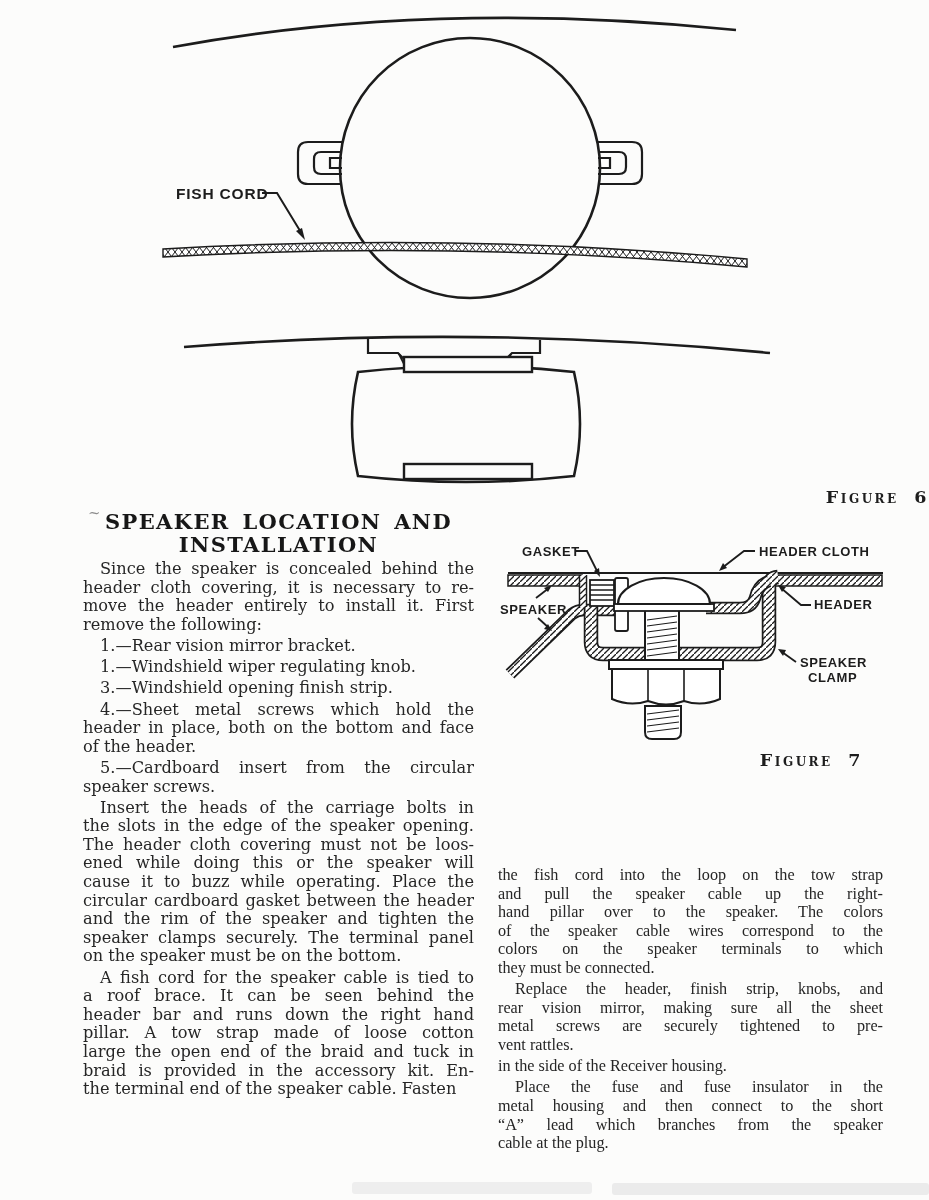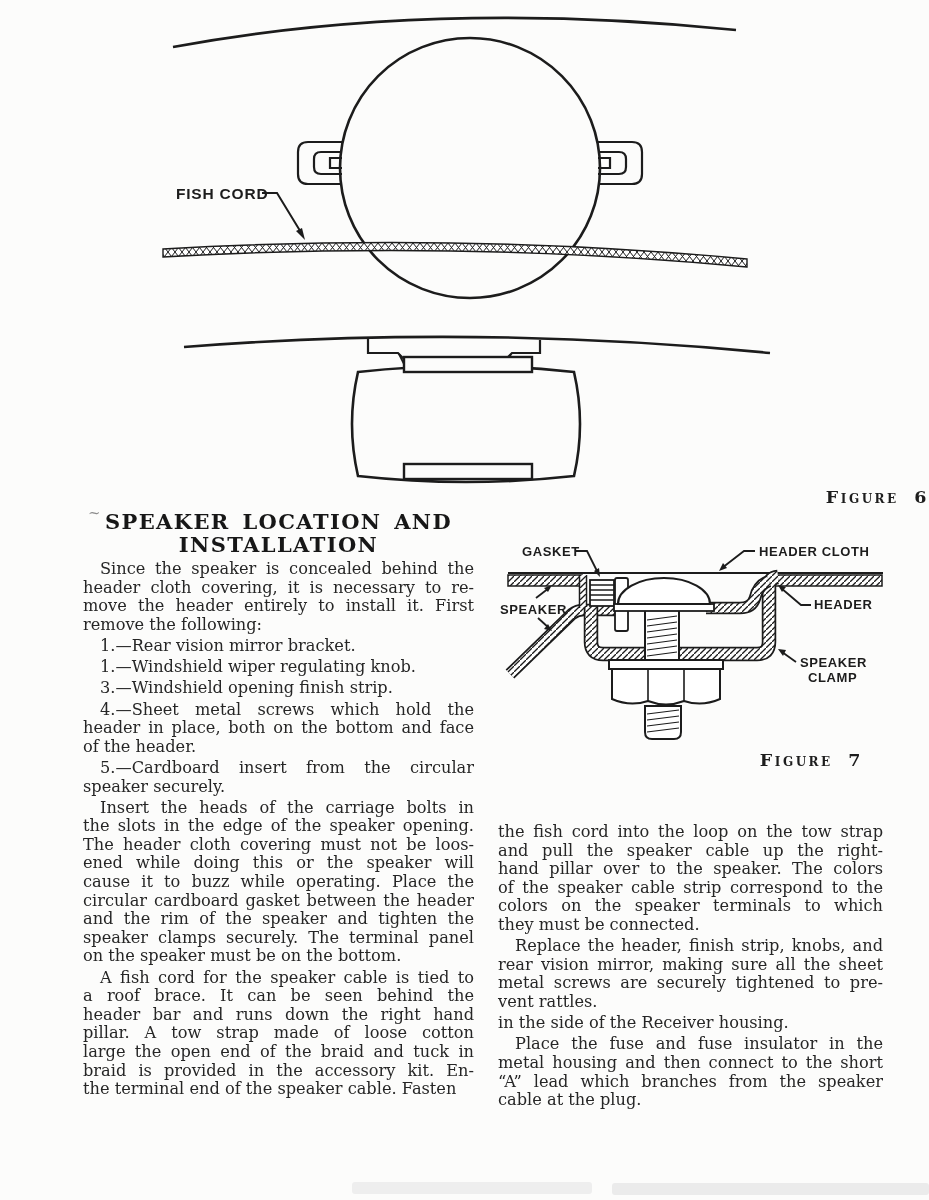--- a/index.html
+++ b/index.html
@@ -90,21 +90,21 @@
         <div class="para">
           <div class="line ind">3.—Windshield opening finish strip.</div>
         </div>
         <div class="para">
           <div class="line ind">4.—Sheet metal screws which hold the</div>
           <div class="line">header in place, both on the bottom and face</div>
           <div class="line">of the header.</div>
         </div>
         <div class="para">
           <div class="line ind">5.—Cardboard insert from the circular</div>
-          <div class="line">speaker securely.</div>
+          <div class="line">speaker screws.</div>
         </div>
         <div class="para">
           <div class="line ind">Insert the heads of the carriage bolts in</div>
           <div class="line">the slots in the edge of the speaker opening.</div>
           <div class="line">The header cloth covering must not be loos-</div>
           <div class="line">ened while doing this or the speaker will</div>
           <div class="line">cause it to buzz while operating.  Place the</div>
           <div class="line">circular cardboard gasket between the header</div>
           <div class="line">and the rim of the speaker and tighten the</div>
           <div class="line">speaker clamps securely.  The terminal panel</div>
@@ -115,27 +115,27 @@
           <div class="line">a roof brace.  It can be seen behind the</div>
           <div class="line">header bar and runs down the right hand</div>
           <div class="line">pillar.  A tow strap made of loose cotton</div>
           <div class="line">large the open end of the braid and tuck in</div>
           <div class="line">braid is provided in the accessory kit.  En-</div>
           <div class="line">the terminal end of the speaker cable. Fasten</div>
         </div>
       </div>
   </div>
 
-  <div class="col" style="left:498px;top:823px;width:385px;">
+  <div class="col" style="left:498px;top:866px;width:385px;font-family:Liberation Serif, serif;">
     <div>
         <div class="para">
           <div class="line">the fish cord into the loop on the tow strap</div>
           <div class="line">and pull the speaker cable up the right-</div>
           <div class="line">hand pillar over to the speaker.  The colors</div>
-          <div class="line">of the speaker cable strip correspond to the</div>
+          <div class="line">of the speaker cable wires correspond to the</div>
           <div class="line">colors on the speaker terminals to which</div>
           <div class="line">they must be connected.</div>
         </div>
         <div class="para">
           <div class="line ind">Replace the header, finish strip, knobs, and</div>
           <div class="line">rear vision mirror, making sure all the sheet</div>
           <div class="line">metal screws are securely tightened to pre-</div>
           <div class="line">vent rattles.</div>
         </div>
         <div class="para">

